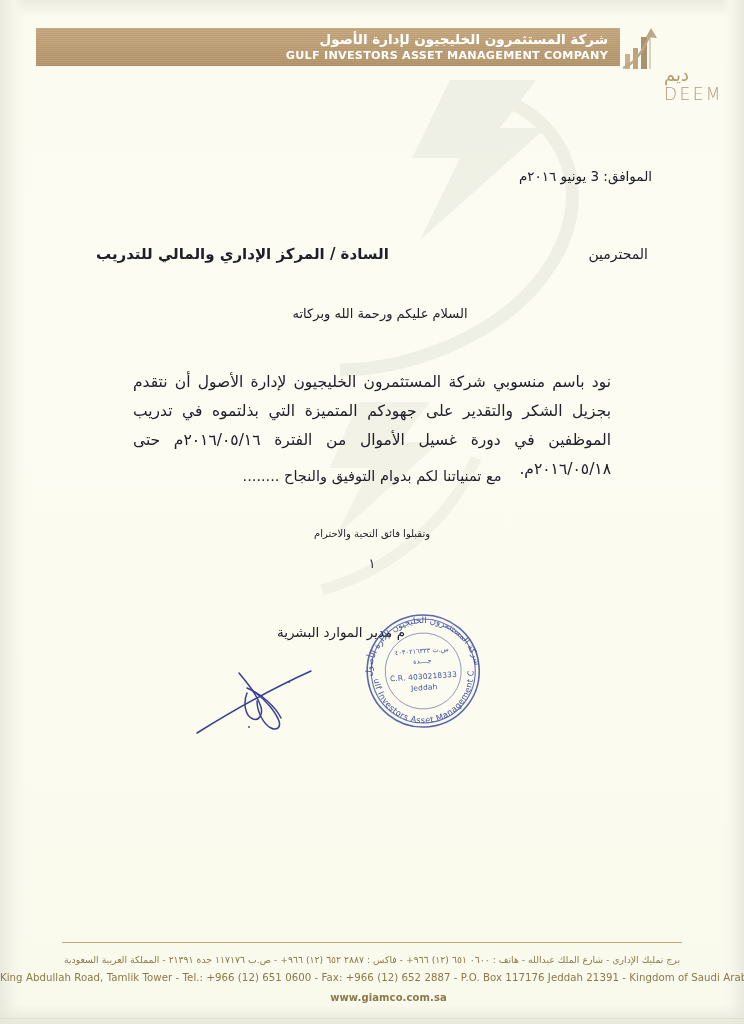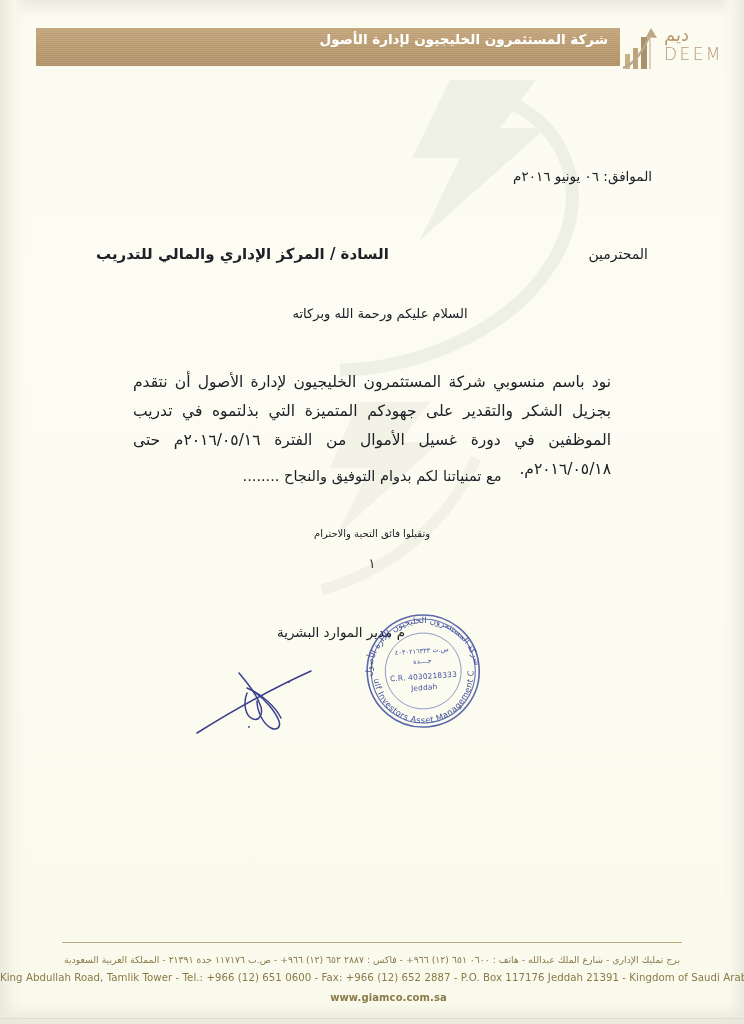--- a/index.html
+++ b/index.html
@@ -134,20 +134,21 @@
     width: 68px;
     text-align: left;
   }
   .logo-ar {
     font-size: 18px;
     color: #b99a6e;
     line-height: 20px;
     letter-spacing: 0.5px;
     direction: rtl;
     text-align: left;
+    margin-top: 40px;
   }
   .logo-en {
     font-size: 17px;
     color: #b6997a;
     line-height: 19px;
     letter-spacing: 2.4px;
     font-weight: 300;
   }
 
   
@@ -404,20 +405,21 @@
     <g fill="#dcdccf">
       <polygon points="58,332 130,332 100,372 140,372 36,466 70,398 30,398"></polygon>
     </g>
   </svg>
 
   <div class="header">
     <div class="header-band">
       <div class="header-band-texture"></div>
       <div class="header-band-text">
         <div class="brand-ar">شركة المستثمرون الخليجيون لإدارة الأصول</div>
+        <div class="brand-en">GULF INVESTORS ASSET MANAGEMENT COMPANY</div>
       </div>
     </div>
 
     <div class="logo-block">
       <svg class="logo-mark" viewBox="0 0 44 48" xmlns="http://www.w3.org/2000/svg">
         <rect x="5" y="30" width="5" height="15" fill="#c9b088"></rect>
         <rect x="13" y="24" width="5" height="21" fill="#c0a479"></rect>
         <rect x="21" y="13" width="6" height="32" fill="#a8916c"></rect>
         <path d="M3 44 C 14 40, 24 26, 31 8" fill="none" stroke="#bda789" stroke-width="2.2"></path>
         <polygon points="31,4 37,14 26,13" fill="#bda789"></polygon>
@@ -426,21 +428,21 @@
       <div class="logo-words">
         <div class="logo-ar">ديم</div>
         <div class="logo-en">DEEM</div>
       </div>
     </div>
   </div>
 
   <div class="doc-body">
 
     <div class="date-block">
-      <div class="date-line ar">الموافق: ٠٦ يونيو ٢٠١٦م</div>
+      <div class="date-line ar">الموافق: 3 يونيو ٢٠١٦م</div>
     </div>
 
     <div class="recipient-row">
       <div class="recipient-name ar">السادة / المركز الإداري والمالي للتدريب</div>
       <div class="recipient-honorific ar">المحترمين</div>
     </div>
 
     <div class="greeting ar">السلام عليكم ورحمة الله وبركاته</div>
 
     <div class="para ar">نود باسم منسوبي شركة المستثمرون الخليجيون لإدارة الأصول أن نتقدم بجزيل الشكر والتقدير على جهودكم المتميزة التي بذلتموه في تدريب الموظفين في دورة غسيل الأموال من الفترة ٢٠١٦/٠٥/١٦م حتى ٢٠١٦/٠٥/١٨م.</div>

